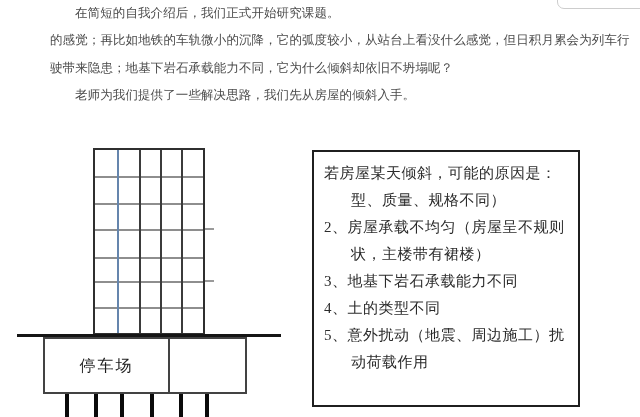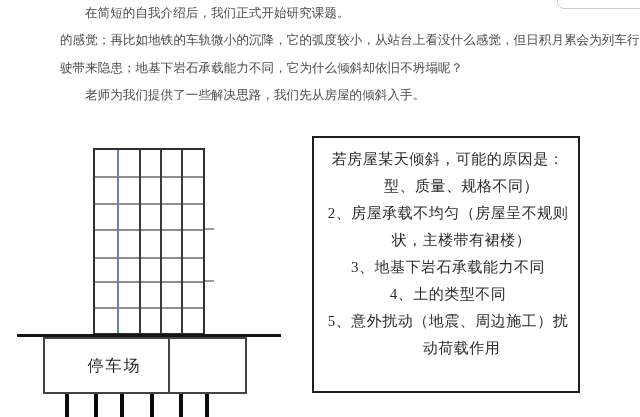--- a/index.html
+++ b/index.html
@@ -5,21 +5,21 @@
   html,body{margin:0;padding:0;background:#ffffff;}
   .page{
     position:relative;
     width:640px;height:417px;
     background:#ffffff;
     overflow:hidden;
     font-family:"Liberation Serif","DejaVu Serif",serif;
   }
   
   .text-block{
-    position:absolute;left:60px;top:0px;width:575px;
+    position:absolute;left:50px;top:0px;width:575px;
   }
   .tline{
     height:27.25px;line-height:27.25px;
     font-size:12.5px;color:#4a4a4a;
     letter-spacing:0.1px;
     white-space:nowrap;
   }
   .tline.indent{padding-left:25px;}
   
   .building{
@@ -35,29 +35,28 @@
   }
   .basement-rect{
     position:absolute;left:43px;top:337px;width:204px;height:57px;
     border:2px solid #434343;box-sizing:border-box;background:#ffffff;
   }
   .divider{position:absolute;left:123px;top:0;width:2px;height:53px;background:#434343;}
   .cell-label{
     position:absolute;top:0;height:53px;line-height:53px;text-align:center;
     font-size:16px;letter-spacing:2px;color:#1c1c1c;
   }
-  .cell-label.parking{left:0;width:123px;padding-left:8px;}
+  .cell-label.parking{left:0;width:123px;}
   .cell-label.basement{left:125px;width:75px;}
   .pile{position:absolute;top:394px;width:4px;height:23px;background:#0a0a0a;}
   
   .reasons-box{
-    position:absolute;left:312px;top:136px;width:268px;height:257px;
+    position:absolute;left:312px;top:150px;width:268px;height:257px;
     border:2px solid #1f1f1f;box-sizing:border-box;background:#ffffff;
     padding:8px 6px 0 10px;
-    text-align:center;
   }
   .rline{
     line-height:27px;font-size:15px;color:#2b2b2b;
     letter-spacing:0.5px;white-space:nowrap;
   }
   .rline.indent{padding-left:27px;}
   
   .corner-artifact{
     position:absolute;left:557px;top:-13px;width:190px;height:20px;
     border:1px solid #cdcdcd;border-radius:7px;background:#ffffff;

